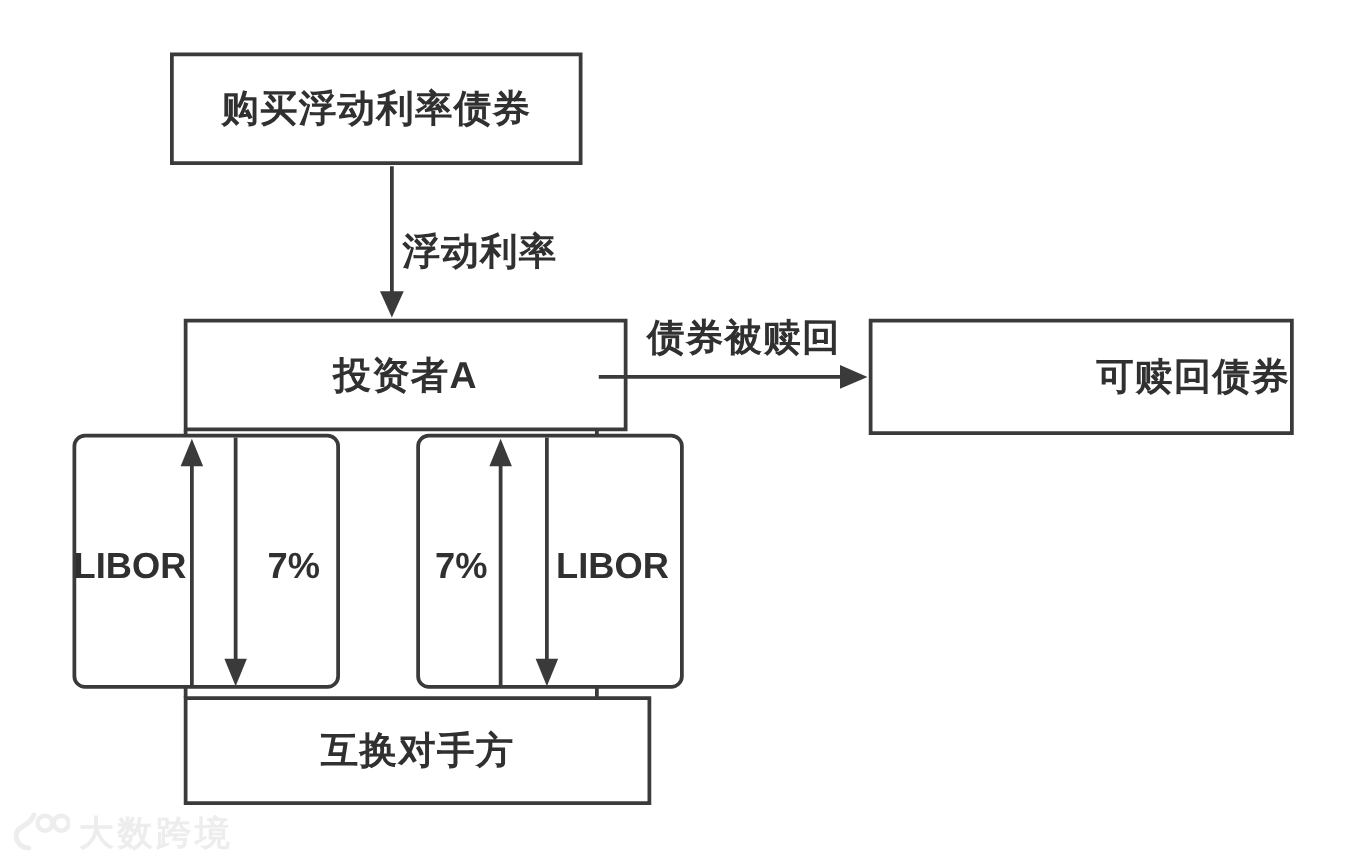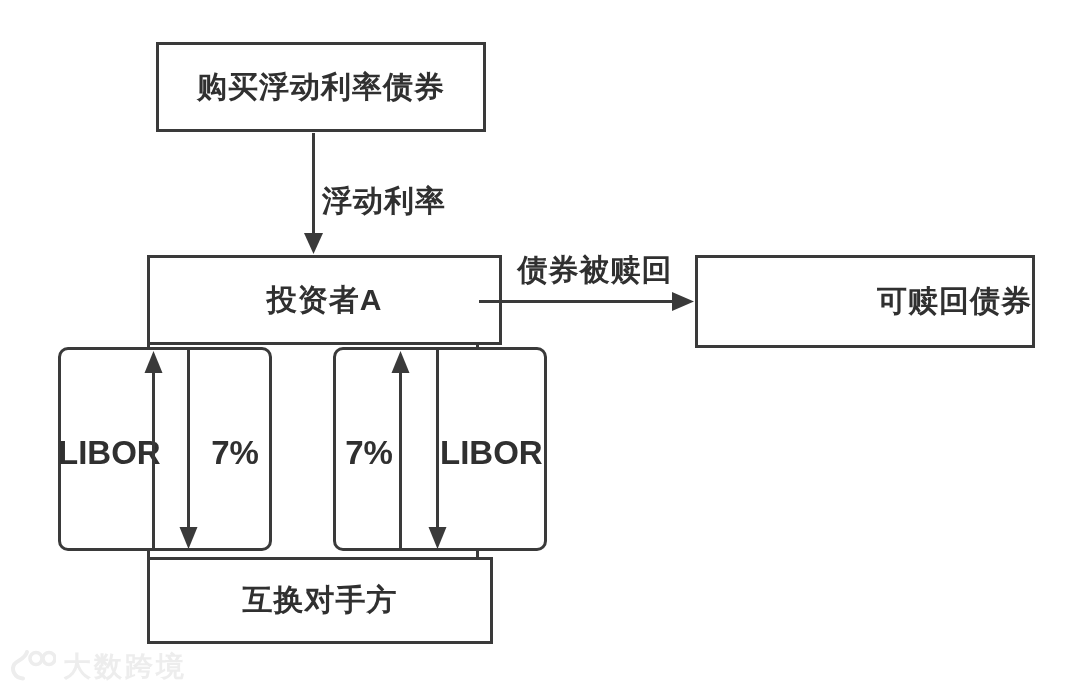--- a/index.html
+++ b/index.html
@@ -13,21 +13,21 @@
     display:flex; align-items:center; justify-content:center;
     font-weight:bold; font-size:30px; color:#303030;
     letter-spacing:1px;
   }
   .rbox {
     position:absolute; box-sizing:border-box;
     border:3px solid #3a3a3a; border-radius:10px; background:#ffffff;
   }
   .flow-label {
     position:absolute; height:32px; line-height:32px;
-    font-weight:bold; font-size:33px; color:#303030;
+    font-weight:bold; font-size:29px; color:#303030;
     text-align:center; letter-spacing:0px;
   }
   .edge-label {
     position:absolute; font-weight:bold; font-size:30px; color:#303030;
     letter-spacing:1px; white-space:nowrap;
   }
   #arrow-layer { position:absolute; left:0; top:0; width:1080px; height:688px; }
   #arrow-layer line { stroke:#3a3a3a; stroke-width:3; }
   #arrow-layer polygon { fill:#3a3a3a; }
   .watermark {
@@ -37,33 +37,33 @@
   .watermark-text {
     font-weight:bold; font-size:28px; color:#ededed; letter-spacing:3px;
     white-space:nowrap;
   }
 </style>
 </head>
 <body>
 
 <div id="canvas">
 
-  <div class="box" style="left:156px; top:42px; width:330px; height:90px;text-align:center;">
+  <div class="box" style="left:136px; top:42px; width:330px; height:90px;text-align:center;">
     <span>购买浮动利率债券</span>
   </div>
 
   <div class="box" style="left:147px; top:255px; width:355px; height:90px;">
     <span>投资者A</span>
   </div>
 
   <div class="box" style="left:695px; top:255px; width:340px; height:93px;justify-content:flex-end;">
     <span>可赎回债券</span>
   </div>
 
-  <div class="box" style="left:147px; top:557px; width:346px; height:87px;">
+  <div class="box" style="left:147px; top:557px; width:374px; height:87px;">
     <span>互换对手方</span>
   </div>
 
   <div class="rbox" style="left:58px; top:347px; width:214px; height:204px;"></div>
   <div class="rbox" style="left:333px; top:347px; width:214px; height:204px;"></div>
 
   <div class="flow-label" style="left:58px; top:437px; width:92px;">LIBOR</div>
   <div class="flow-label" style="left:195px; top:437px; width:80px;">7%</div>
   <div class="flow-label" style="left:338px; top:437px; width:62px;">7%</div>
   <div class="flow-label" style="left:440px; top:437px; width:100px;">LIBOR</div>

